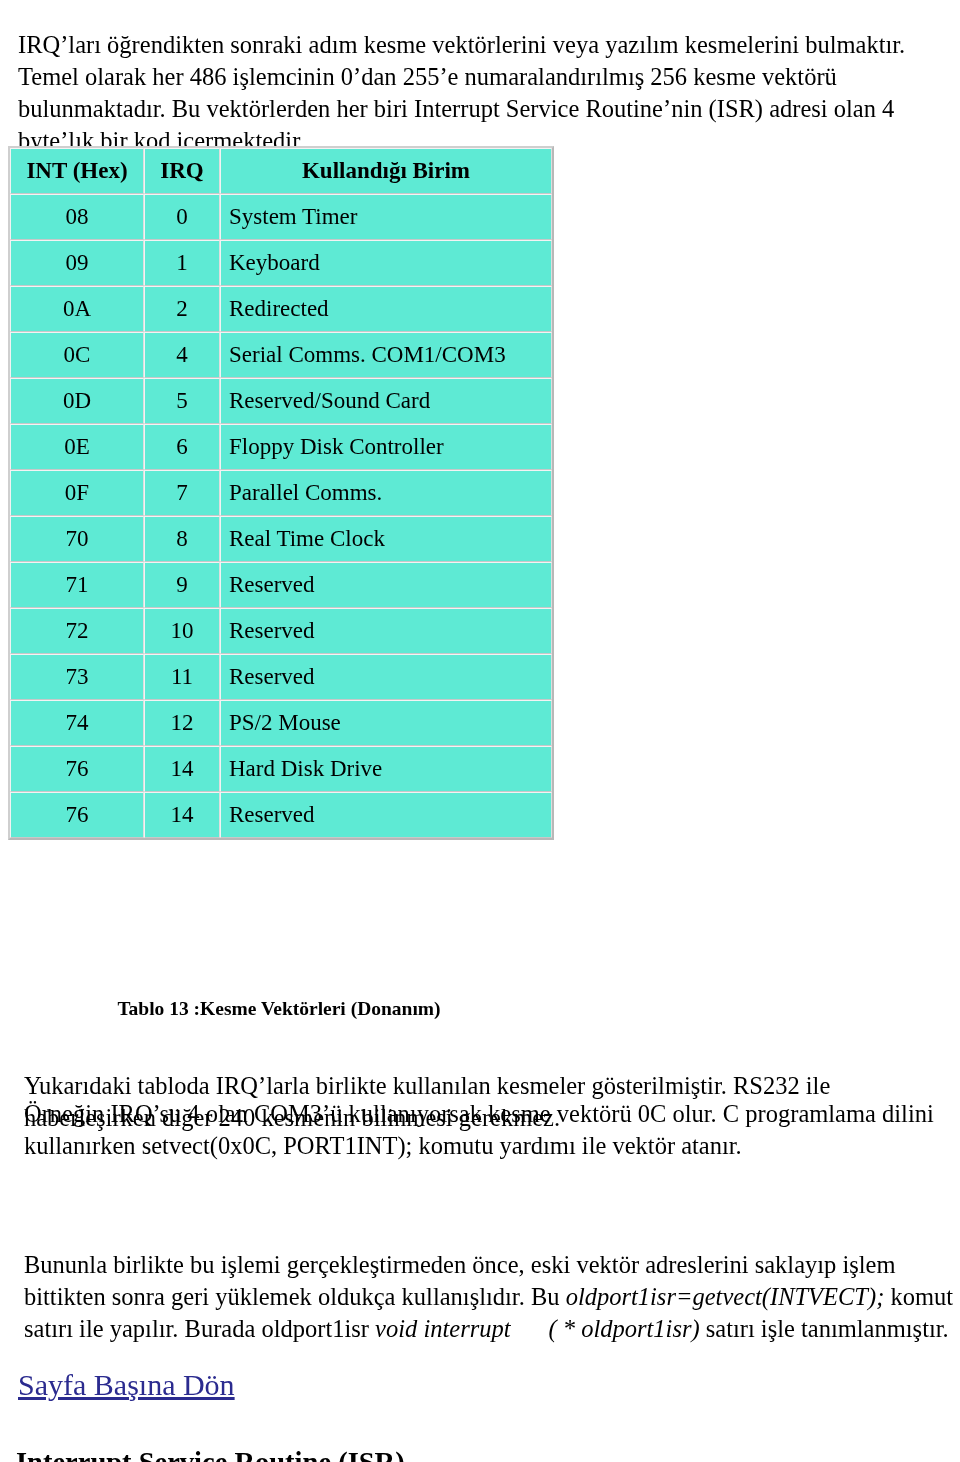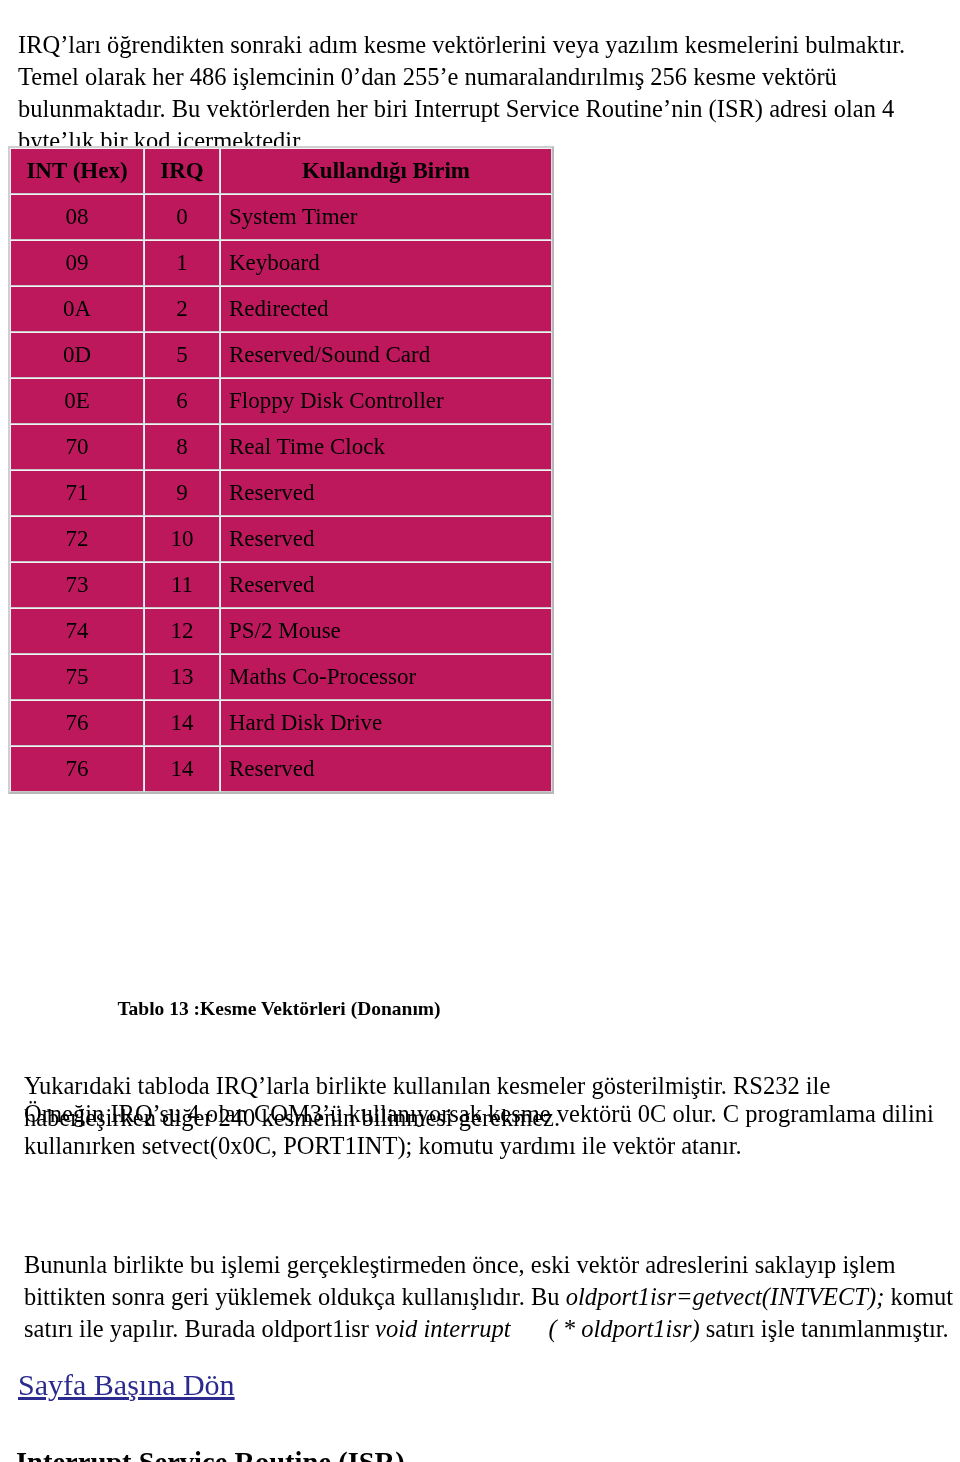--- a/index.html
+++ b/index.html
@@ -40,21 +40,21 @@
     left: 8px;
     top: 146px;
     border-collapse: separate;
     border-spacing: 0;
     width: 542px;
     table-layout: fixed;
     border-top: 2px solid #cfcfcf;
     border-left: 2px solid #cfcfcf;
     border-right: 2px solid #b8b8b8;
     border-bottom: 2px solid #b8b8b8;
-    background: #be185d;
+    background: #5eead4;
   }
   .vector-table td, .vector-table th {
     border-right: 1px solid #dddddd;
     border-bottom: 1px solid #c8c8c8;
     border-top: 1px solid #f3f3f3;
     border-left: 1px solid #f3f3f3;
     height: 46px;
     padding: 0 8px;
     font-size: 23px;
     font-weight: normal;
@@ -157,30 +157,40 @@
           <td class="cell-int">09</td>
           <td class="cell-irq">1</td>
           <td class="cell-unit">Keyboard</td>
         </tr>
         <tr>
           <td class="cell-int">0A</td>
           <td class="cell-irq">2</td>
           <td class="cell-unit">Redirected</td>
         </tr>
         <tr>
+          <td class="cell-int">0C</td>
+          <td class="cell-irq">4</td>
+          <td class="cell-unit">Serial Comms. COM1/COM3</td>
+        </tr>
+        <tr>
           <td class="cell-int">0D</td>
           <td class="cell-irq">5</td>
           <td class="cell-unit">Reserved/Sound Card</td>
         </tr>
         <tr>
           <td class="cell-int">0E</td>
           <td class="cell-irq">6</td>
           <td class="cell-unit">Floppy Disk Controller</td>
         </tr>
         <tr>
+          <td class="cell-int">0F</td>
+          <td class="cell-irq">7</td>
+          <td class="cell-unit">Parallel Comms.</td>
+        </tr>
+        <tr>
           <td class="cell-int">70</td>
           <td class="cell-irq">8</td>
           <td class="cell-unit">Real Time Clock</td>
         </tr>
         <tr>
           <td class="cell-int">71</td>
           <td class="cell-irq">9</td>
           <td class="cell-unit">Reserved</td>
         </tr>
         <tr>
@@ -192,25 +202,20 @@
           <td class="cell-int">73</td>
           <td class="cell-irq">11</td>
           <td class="cell-unit">Reserved</td>
         </tr>
         <tr>
           <td class="cell-int">74</td>
           <td class="cell-irq">12</td>
           <td class="cell-unit">PS/2 Mouse</td>
         </tr>
         <tr>
-          <td class="cell-int">75</td>
-          <td class="cell-irq">13</td>
-          <td class="cell-unit">Maths Co-Processor</td>
-        </tr>
-        <tr>
           <td class="cell-int">76</td>
           <td class="cell-irq">14</td>
           <td class="cell-unit">Hard Disk Drive</td>
         </tr>
         <tr>
           <td class="cell-int">76</td>
           <td class="cell-irq">14</td>
           <td class="cell-unit">Reserved</td>
         </tr>
       </tbody>

